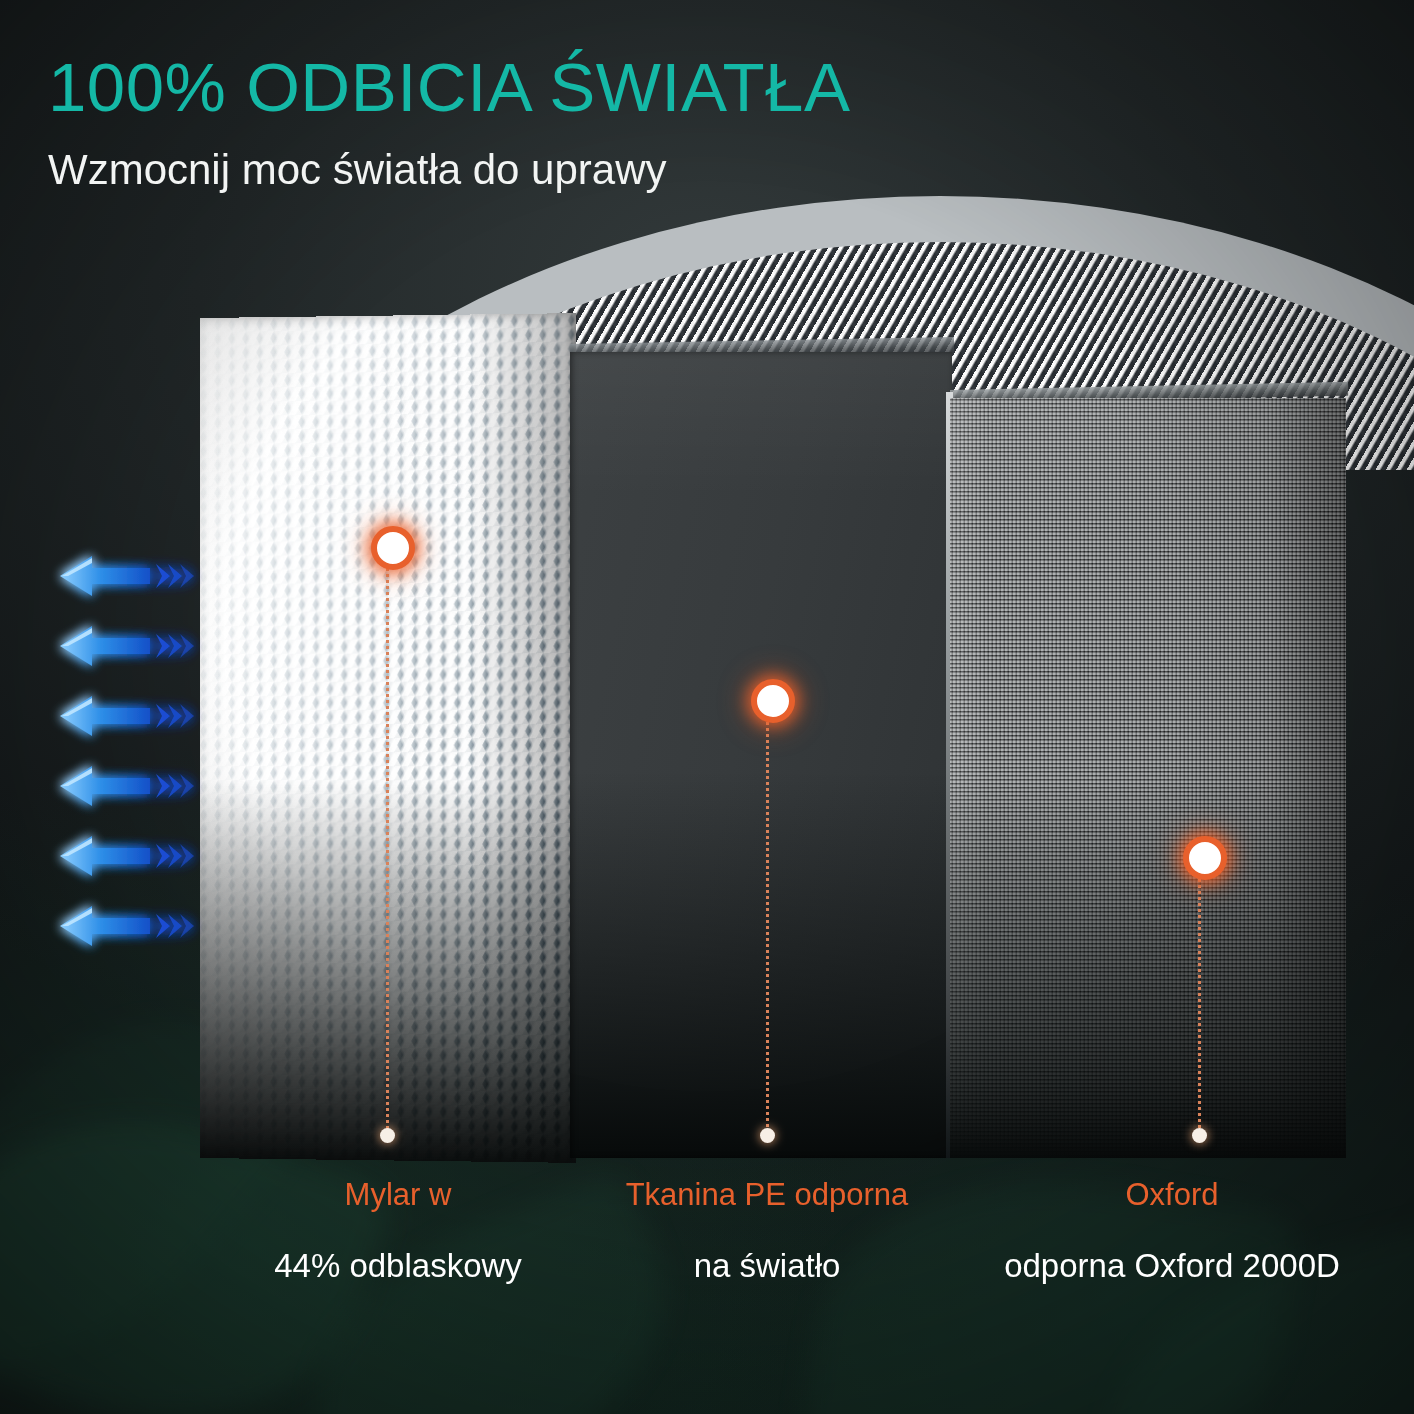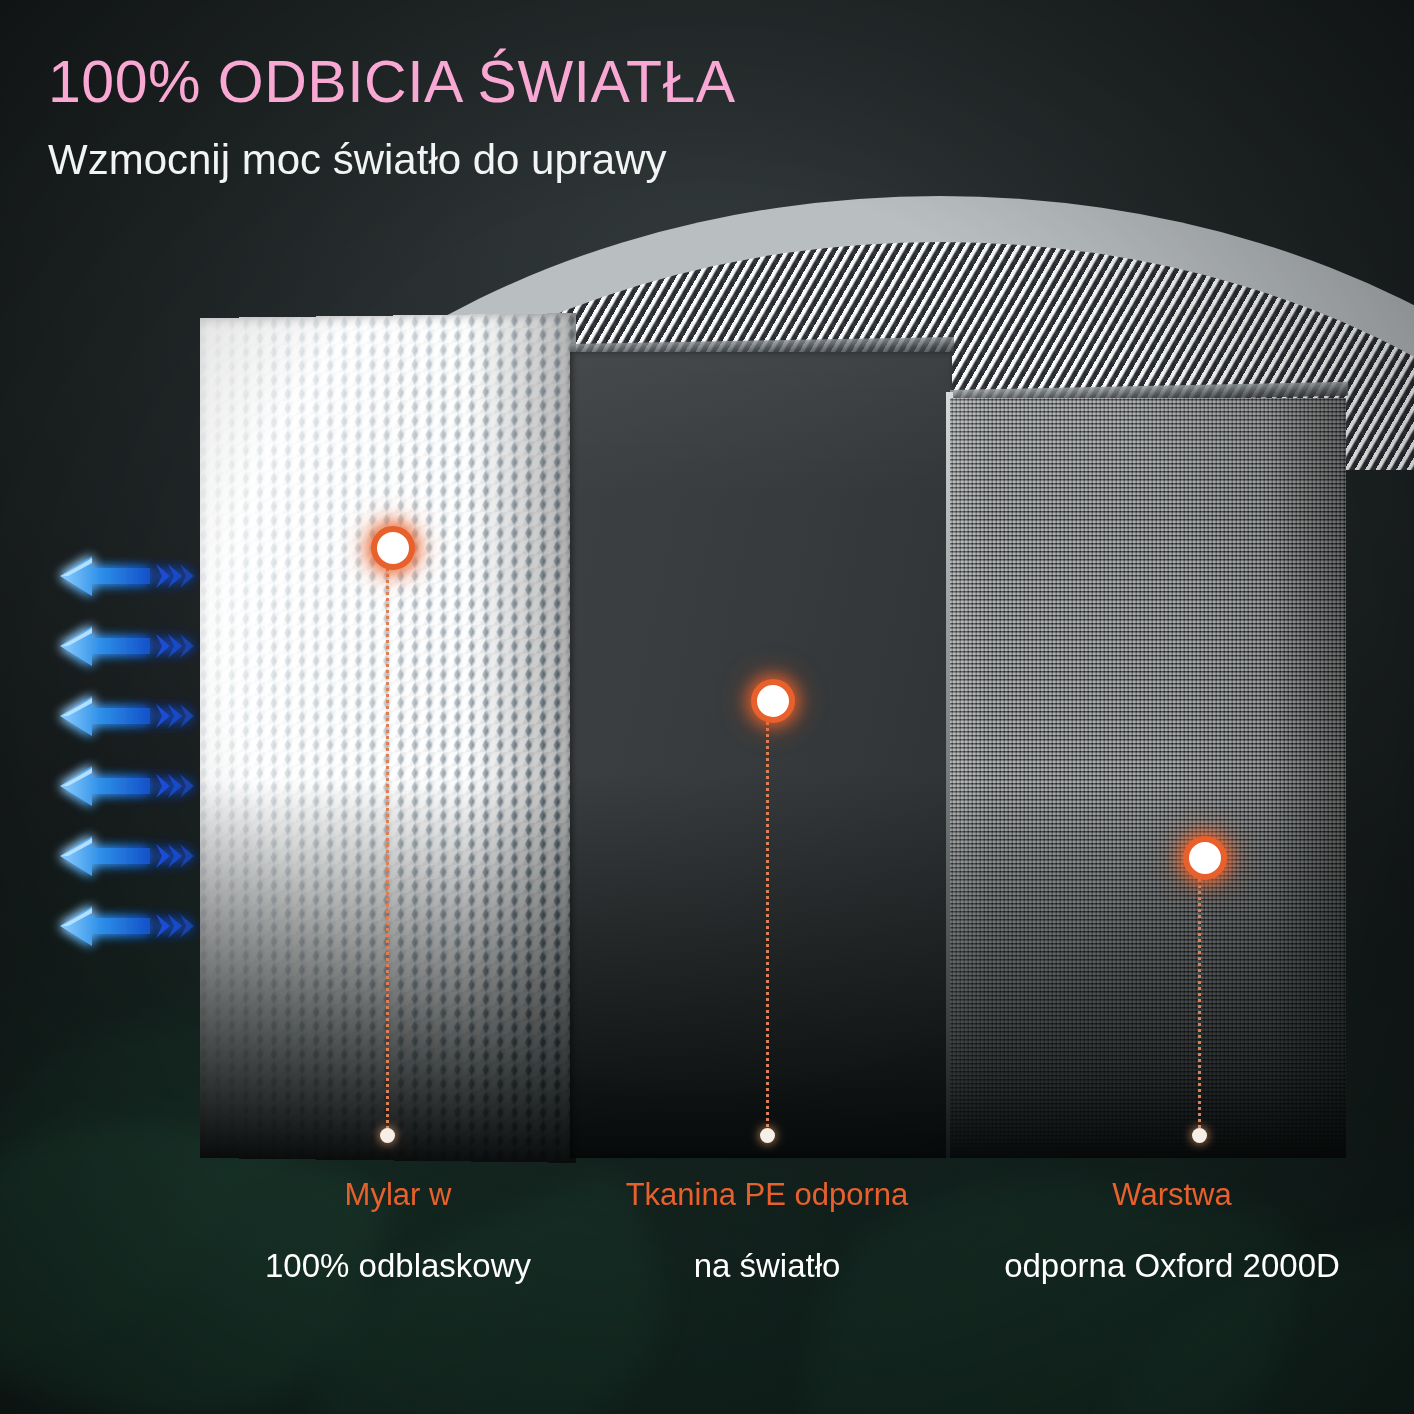--- a/index.html
+++ b/index.html
@@ -33,22 +33,22 @@
   }
   .vignette {
     position: absolute; inset: 0;
     background: radial-gradient(ellipse 85% 80% at 50% 45%, rgba(0,0,0,0) 40%, rgba(0,0,0,0.55) 100%);
     pointer-events: none;
   }
 
   
   .headings { position: absolute; left: 48px; top: 52px; }
   .h1 {
-    color: #f9a8d4;
-    font-size: 59px;
+    color: #14b8a6;
+    font-size: 69px;
     letter-spacing: 0.5px;
     line-height: 1.05;
     font-weight: 400;
     white-space: nowrap;
   }
   .h2 {
     color: #f2f4f3;
     font-size: 42px;
     margin-top: 22px;
     font-weight: 400;
@@ -382,31 +382,31 @@
           </g>
         </svg>
       </div>
     </div>
 
   <div id="callout-layer">
       <div class="dline" style="left: 387px; top: 550px; height: 585px;"></div>
       <div class="dot-top" style="left: 387px; top: 542px;"></div>
       <div class="dot-bottom" style="left: 387px; top: 1135px;"></div>
       <div class="cap cap-title" style="left: 398px; top: 1178px;">Mylar w</div>
-      <div class="cap cap-sub" style="left: 398px; top: 1248px;">100% odblaskowy</div>
+      <div class="cap cap-sub" style="left: 398px; top: 1248px;">44% odblaskowy</div>
       <div class="dline" style="left: 767px; top: 703px; height: 432px;"></div>
       <div class="dot-top" style="left: 767px; top: 695px;"></div>
       <div class="dot-bottom" style="left: 767px; top: 1135px;"></div>
       <div class="cap cap-title" style="left: 767px; top: 1178px;">Tkanina PE odporna</div>
       <div class="cap cap-sub" style="left: 767px; top: 1248px;">na światło</div>
       <div class="dline" style="left: 1199px; top: 860px; height: 275px;"></div>
       <div class="dot-top" style="left: 1199px; top: 852px;"></div>
       <div class="dot-bottom" style="left: 1199px; top: 1135px;"></div>
-      <div class="cap cap-title" style="left: 1172px; top: 1178px;">Warstwa</div>
+      <div class="cap cap-title" style="left: 1172px; top: 1178px;">Oxford</div>
       <div class="cap cap-sub" style="left: 1172px; top: 1248px;">odporna Oxford 2000D</div>
     </div>
 
   <div class="headings">
     <div class="h1">100% ODBICIA ŚWIATŁA</div>
-    <div class="h2">Wzmocnij moc światło do uprawy</div>
+    <div class="h2">Wzmocnij moc światła do uprawy</div>
   </div>
 
 </div>
 
 </body></html>

